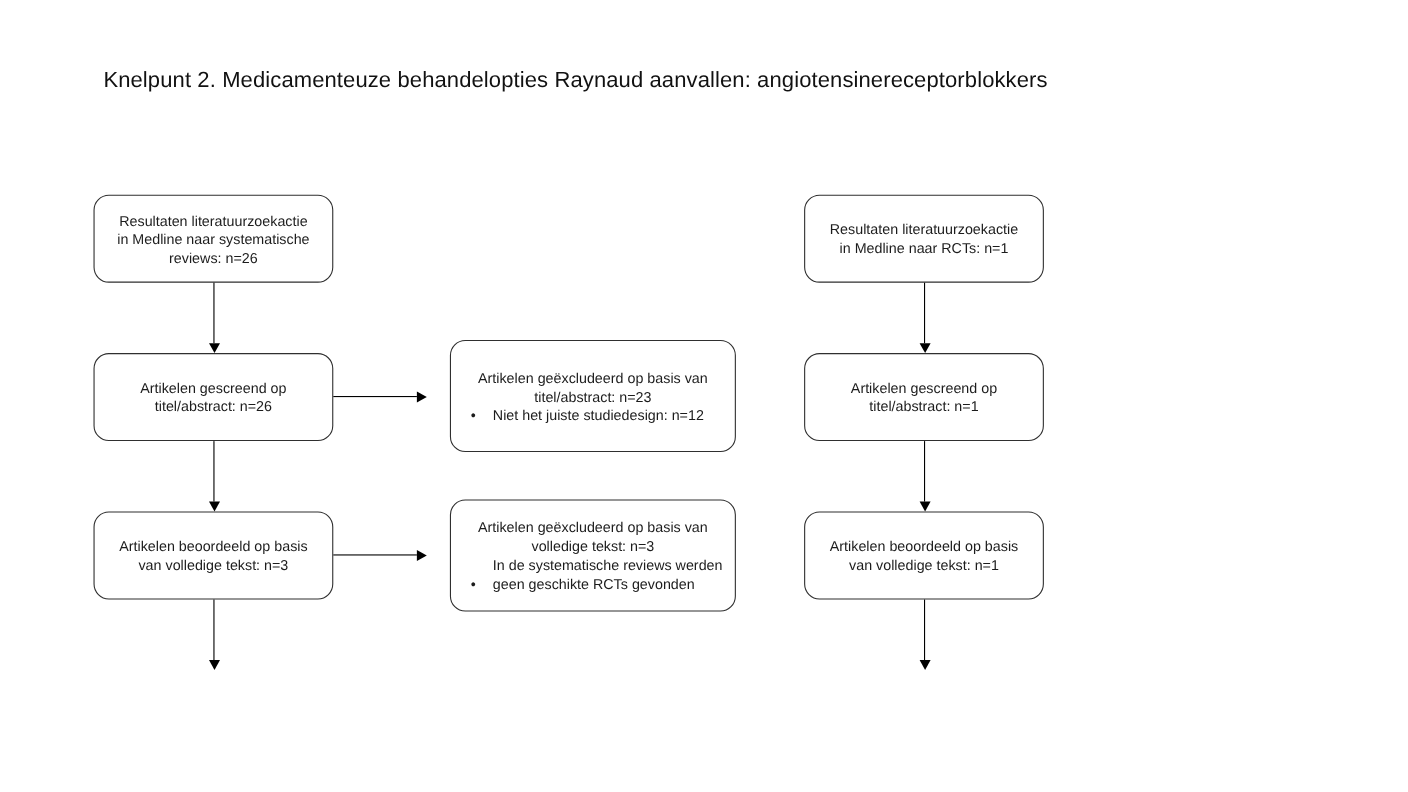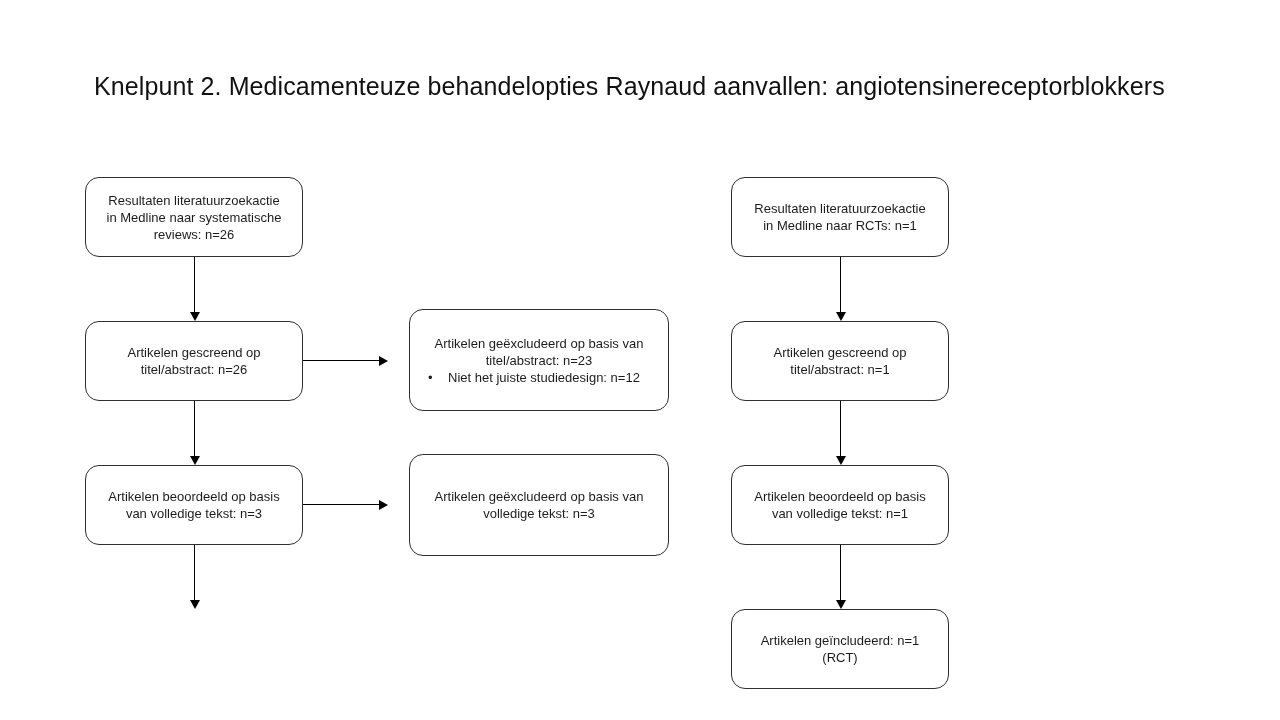--- a/index.html
+++ b/index.html
@@ -12,23 +12,23 @@
     position: relative;
     width: 1280px;
     height: 720px;
     background: #ffffff;
     overflow: hidden;
     color: #1c1c1c;
   }
   .title {
     position: absolute;
     left: 94px;
-    top: 72px;
+    top: 62px;
     margin: 0;
-    font-size: 25px;
+    font-size: 20px;
     font-weight: 400;
     color: #111111;
     white-space: nowrap;
     letter-spacing: 0.1px;
   }
   .box {
     position: absolute;
     box-sizing: border-box;
     background: #ffffff;
     border: 1.3px solid #2f2f2f;
@@ -167,37 +167,40 @@
       <li class="bullet">
         <span class="marker"></span>
         <span class="bullet-text">Niet het juiste studiedesign: n=12</span>
       </li>
     </ul>
   </div>
 
   <div class="box excl m2">
     <div class="excl-heading">Artikelen geëxcludeerd op basis van
 volledige tekst: n=3</div>
+    <ul class="bullets">
+      <li class="bullet">
+        <span class="marker"></span>
+        <span class="bullet-text">In de systematische reviews werden
+geen geschikte RCTs gevonden</span>
+      </li>
+    </ul>
   </div>
 
   <div class="box small r1">
     <span class="box-text">Resultaten literatuurzoekactie
 in Medline naar RCTs: n=1</span>
   </div>
   <div class="box small r2">
     <span class="box-text">Artikelen gescreend op
 titel/abstract: n=1</span>
   </div>
   <div class="box small r3">
     <span class="box-text">Artikelen beoordeeld op basis
 van volledige tekst: n=1</span>
-  </div>
-  <div class="box small r4">
-    <span class="box-text">Artikelen geïncludeerd: n=1
-(RCT)</span>
   </div>
 
   <div class="varrow vl1"></div>
   <div class="varrow vl2"></div>
   <div class="varrow vl3"></div>
   <div class="varrow vr1"></div>
   <div class="varrow vr2"></div>
   <div class="varrow vr3"></div>
   <div class="harrow h1"></div>
   <div class="harrow h2"></div>

